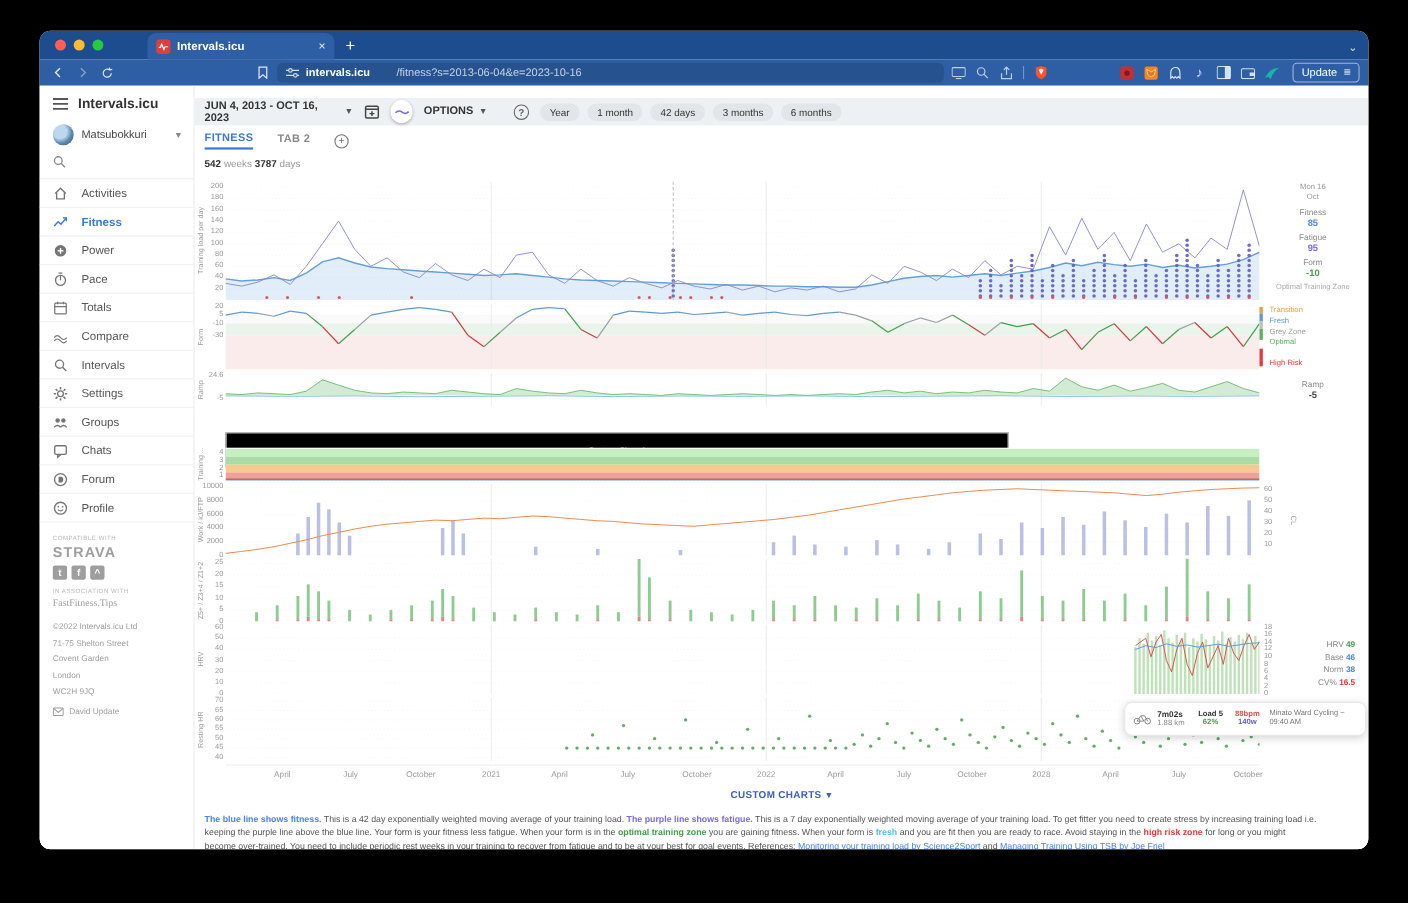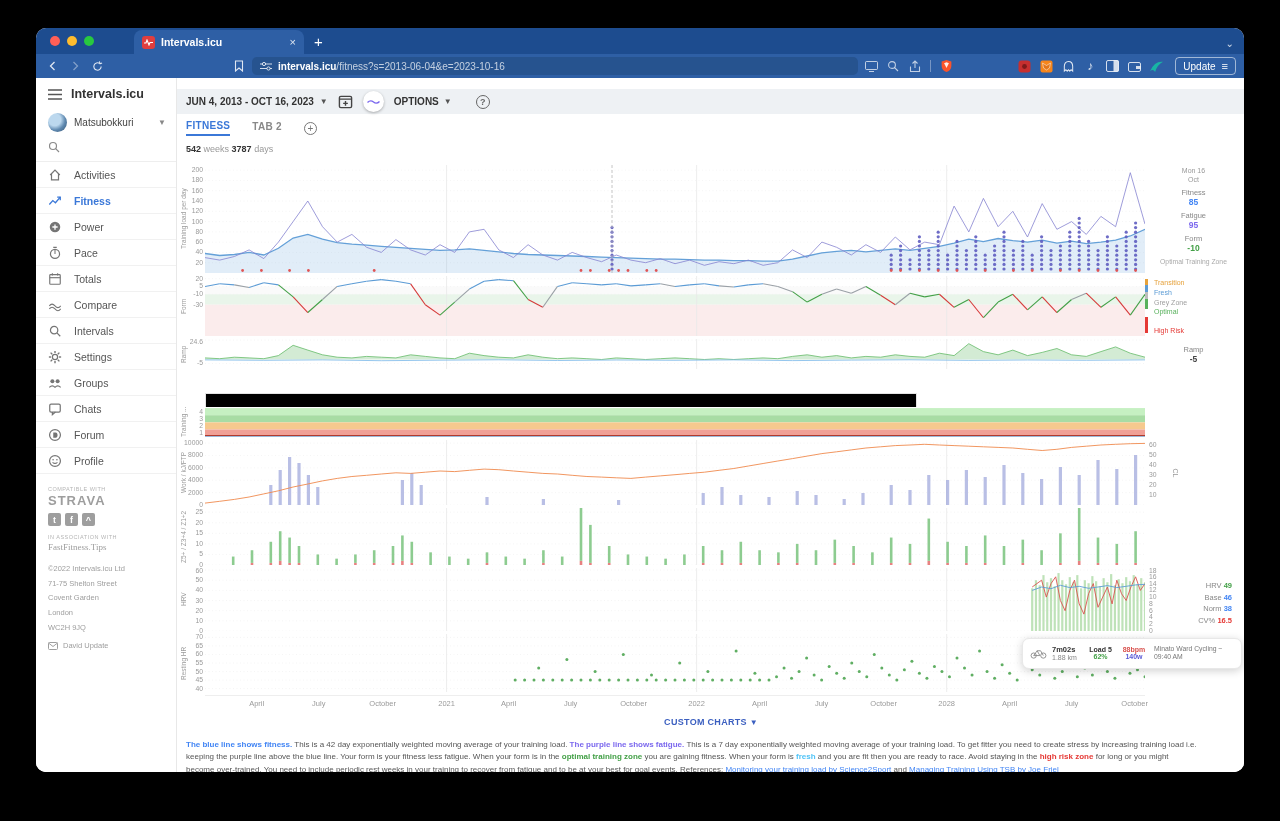--- a/index.html
+++ b/index.html
@@ -18,21 +18,21 @@
   .tab-title { color:#fff; font-size:10.5px; font-weight:bold; flex:1; white-space:nowrap; overflow:hidden; }
   .tab-close { color:rgba(255,255,255,.85); font-size:11px; cursor:default; }
   .newtab { color:#fff; font-size:15px; margin:0 0 4px 10px; }
   .tab-chevron { position:absolute; right:10px; bottom:5px; color:rgba(255,255,255,.8); font-size:10px; }
 
   .toolbar { height:24px; background:#2e5fa5; display:flex; align-items:center; padding:0 8px; gap:4px; }
   .navbtn { width:18px; height:18px; display:flex; align-items:center; justify-content:center; color:#fff; }
   .tool-spacer { width:116px; }
   .urlbar { flex:1; height:18px; background:#26538f; border-radius:5px; display:flex; align-items:center; gap:6px; padding:0 8px; min-width:0; }
   .url-main { color:#fff; font-weight:bold; font-size:10px; }
-  .url-rest { color:rgba(255,255,255,.72); font-size:10px; white-space:nowrap; overflow:hidden; }
+  .url-rest { color:rgba(255,255,255,.72); font-size:10px; white-space:nowrap; overflow:hidden;padding-left:24px; }
   .tbicon { width:18px; height:16px; display:flex; align-items:center; justify-content:center; }
   .tdivider { width:1px; height:12px; background:rgba(255,255,255,.35); margin:0 2px; }
   .ext-gap { width:52px; }
   .update-pill { display:flex; align-items:center; gap:6px; border:1px solid rgba(255,255,255,.55); border-radius:4px;
                  height:18px; padding:0 7px; color:#fff; font-size:10px; margin-left:6px; }
   .update-pill .bars { font-size:11px; }
 
   
   #content { position:absolute; top:50px; left:0; right:0; bottom:0; background:#fff; display:flex; }
   #sidebar { width:141px; background:#fff; border-right:1px solid #e8e8e8; flex:none; position:relative; font-size:11px; }
@@ -429,20 +429,27 @@
         <span class="circle-toggle">
           <svg width="13" height="6" viewBox="0 0 13 6">
                 <path d="M0.5 3.5 Q3.5 0.5 6.5 3 T12.5 2.5" fill="none" stroke="#7b68ee" stroke-width="1.4"></path>
               </svg>
         </span>
         <span class="options-btn">
           <span>OPTIONS</span>
               <span class="caret">▼</span>
         </span>
         <span class="help-btn">?</span>
+        <span class="pill-group">
+          <span class="pill">Year</span>
+          <span class="pill">1 month</span>
+          <span class="pill">42 days</span>
+          <span class="pill">3 months</span>
+          <span class="pill">6 months</span>
+        </span>
       </div>
 
       <div class="tabs-row">
         <span class="ptab active">FITNESS</span>
         <span class="ptab">TAB 2</span>
         <span class="addtab">+</span>
       </div>
 
       <div class="summary">
         <b>542</b> <span>weeks</span>

